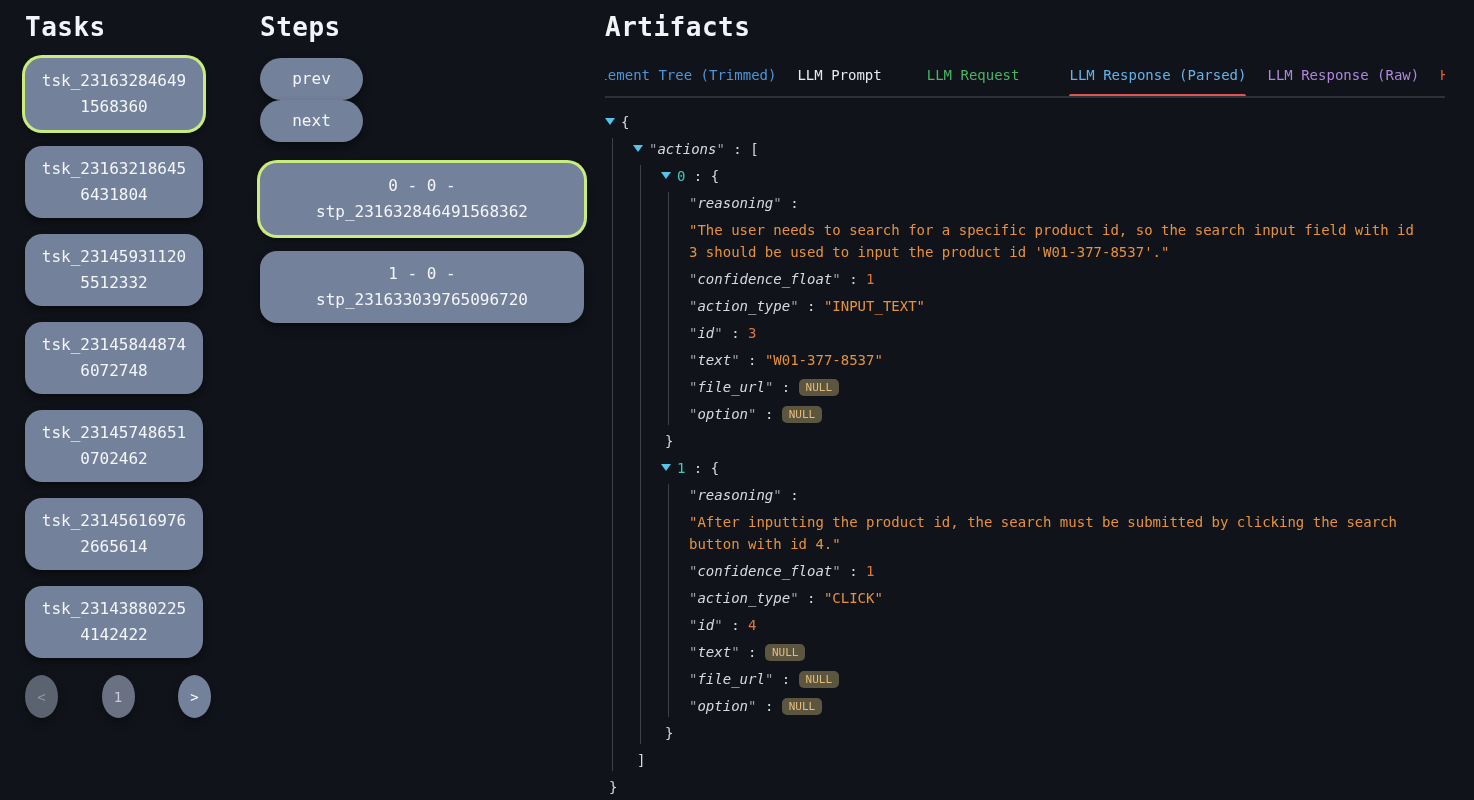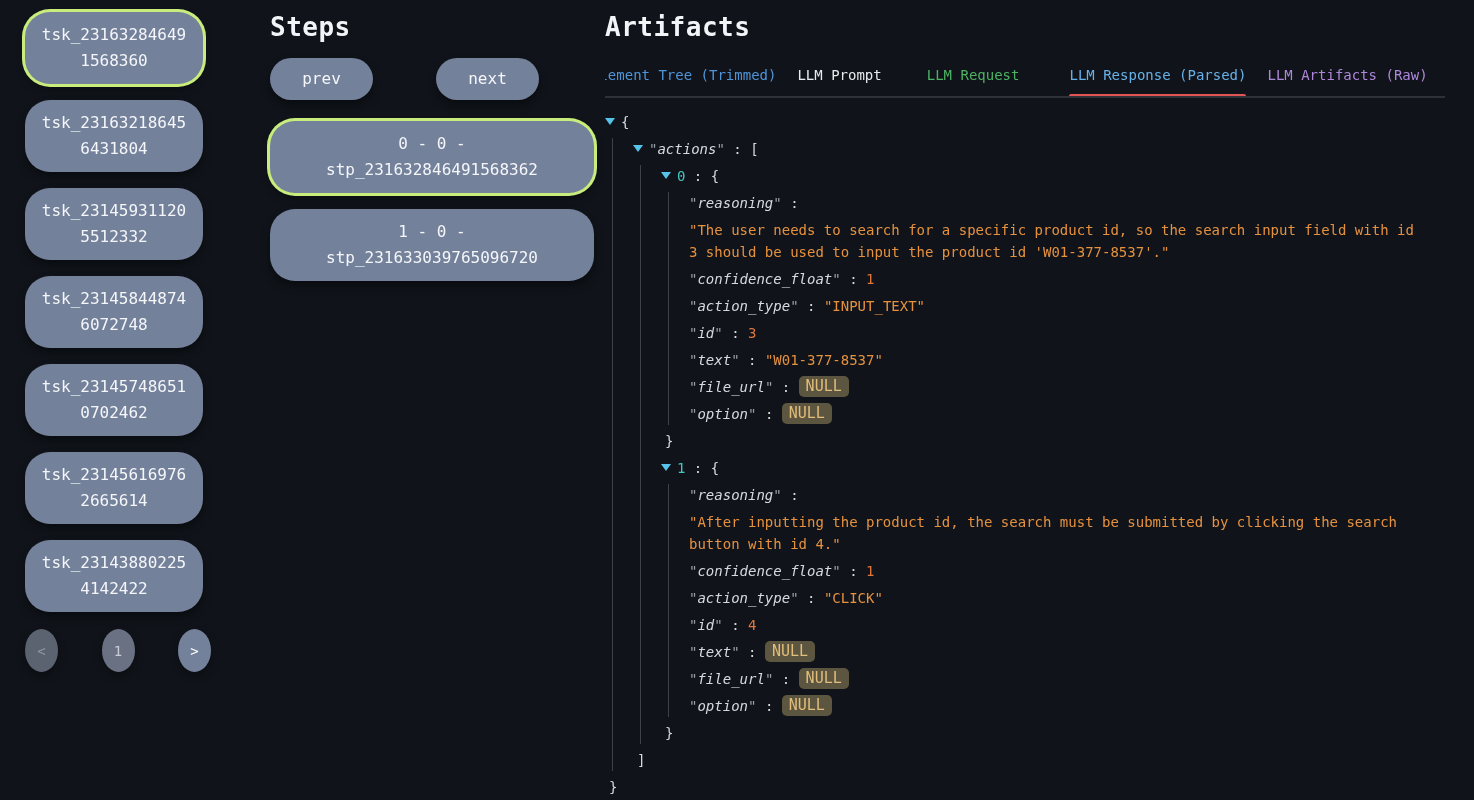--- a/index.html
+++ b/index.html
@@ -4,42 +4,42 @@
 <style>
   * { box-sizing: border-box; }
   html, body { margin:0; padding:0; }
   body {
     width:1474px; height:800px; overflow:hidden;
     background:#10141a; color:#eef1f5;
     font-family:"DejaVu Sans Mono", monospace;
   }
   .col { position:absolute; top:12px; }
   .tasks-col { left:25px; width:178px; }
-  .steps-col { left:270px; width:269px; }
+  .steps-col { left:260px; width:269px; }
   .artifacts-col { left:605px; width:840px; }
   .col-title { font-size:26px; line-height:30px; font-weight:600; letter-spacing:.5px; color:#f2f5f8; margin-bottom:16px; }
 
   .pill {
     background:#74819b; color:#f4f6f9; border:none;
-    border-radius:25px; box-shadow:0 5px 9px rgba(0,0,0,.45);
+    border-radius:17px; box-shadow:0 5px 9px rgba(0,0,0,.45);
     font:16px/26px "DejaVu Sans Mono", monospace; cursor:pointer;
   }
   .task-btn {
     display:flex; align-items:center; justify-content:center;
     width:178px; min-height:71px; margin-bottom:16px;
     padding:10px 12px; word-break:break-all; text-align:center;
   }
   .step-btn {
     display:flex; align-items:center; justify-content:center;
     width:324px; min-height:71px; margin-bottom:16px;
     padding:10px 20px; text-align:center;
   }
   .active-pill { box-shadow:0 0 0 3px #c8ed7c, 0 5px 9px rgba(0,0,0,.45); }
 
-  .btn-row { display:flex; justify-content:space-between; margin-top:16px; }
+  .btn-row { display:flex; justify-content:space-between; margin-top:16px;flex-direction:column; }
   .nav-btn { width:103px; height:42px; border-radius:21px; }
   .step-list { margin-top:21px; }
 
   .pagination { display:flex; justify-content:space-between; width:186px; margin-top:17px; }
   .pg { width:33px; height:43px; border-radius:50%; font-size:14px; border:none; cursor:pointer; box-shadow:0 4px 8px rgba(0,0,0,.4); font-family:"DejaVu Sans Mono",monospace; }
   .pg-prev { background:#5b6270; color:#9298a4; }
   .pg-page { background:#6a7183; color:#c9cdd7; }
   .pg-next { background:#74819b; color:#ffffff; }
 
   .tab-strip {
@@ -65,27 +65,28 @@
     display:inline-block; width:0; height:0;
     border-left:5.5px solid transparent; border-right:5.5px solid transparent;
     border-top:7px solid #55c3ea; margin-right:6px; position:relative; top:-2px; cursor:pointer;
   }
   .k { color:#d6dae0;font-style:italic; } .q { color:#9aa0ab; } .p { color:#d6dae0; }
   .idx { color:#45c7c0; }
   .str { color:#e6913e; } .num { color:#e0763c; }
   .str-block { color:#e6913e; max-width:86ch; white-space:normal; line-height:22px; margin:5px 0; }
   .null-badge {
     display:inline-block; background:#5c5540; color:#e2bd7b;
-    font-size:15px; line-height:1; padding:3px 7px; border-radius:5px; vertical-align:1px;
+    font-size:11px; line-height:1; padding:3px 7px; border-radius:5px; vertical-align:1px;
   }
 </style>
 </head>
 <body>
 
 <div class="col tasks-col">
+  <div class="col-title">Tasks</div>
   <div class="task-list">
       <button class="pill task-btn active-pill">tsk_231632846491568360</button>
       <button class="pill task-btn">tsk_231632186456431804</button>
       <button class="pill task-btn">tsk_231459311205512332</button>
       <button class="pill task-btn">tsk_231458448746072748</button>
       <button class="pill task-btn">tsk_231457486510702462</button>
       <button class="pill task-btn">tsk_231456169762665614</button>
       <button class="pill task-btn">tsk_231438802254142422</button>
     </div>
   <div class="pagination">
@@ -107,21 +108,21 @@
     </div>
 </div>
 
 <div class="col artifacts-col">
   <div class="col-title">Artifacts</div>
   <div class="tab-strip">
       <span class="tab" style="color: rgb(79, 148, 216);">Element Tree (Trimmed)</span>
       <span class="tab" style="color: rgb(232, 234, 238);">LLM Prompt</span>
       <span class="tab" style="color: rgb(77, 179, 99); margin-left: 24px;">LLM Request</span>
       <span class="tab active" style="color: rgb(104, 177, 232); margin-left: 29px;">LLM Response (Parsed)</span>
-      <span class="tab" style="color: rgb(174, 135, 218);">LLM Artifacts (Raw)</span>
+      <span class="tab" style="color: rgb(174, 135, 218);">LLM Response (Raw)</span>
       <span class="tab rainbow">Html (Raw)</span>
     </div>
   <div class="json-tree">
       <div class="json-row"><span class="tri"></span><span class="p">{</span></div>
       <div class="node-children">
         <div class="json-row"><span class="tri"></span><span class="q">"</span><span class="k">actions</span><span class="q">"</span><span class="p"> : </span><span class="p">[</span></div>
         <div class="node-children">
           <div class="json-row"><span class="tri"></span><span class="idx">0</span><span class="p"> : </span><span class="p">{</span></div>
           <div class="node-children">
             <div class="json-row"><span class="q">"</span><span class="k">reasoning</span><span class="q">"</span><span class="p"> :</span></div>

